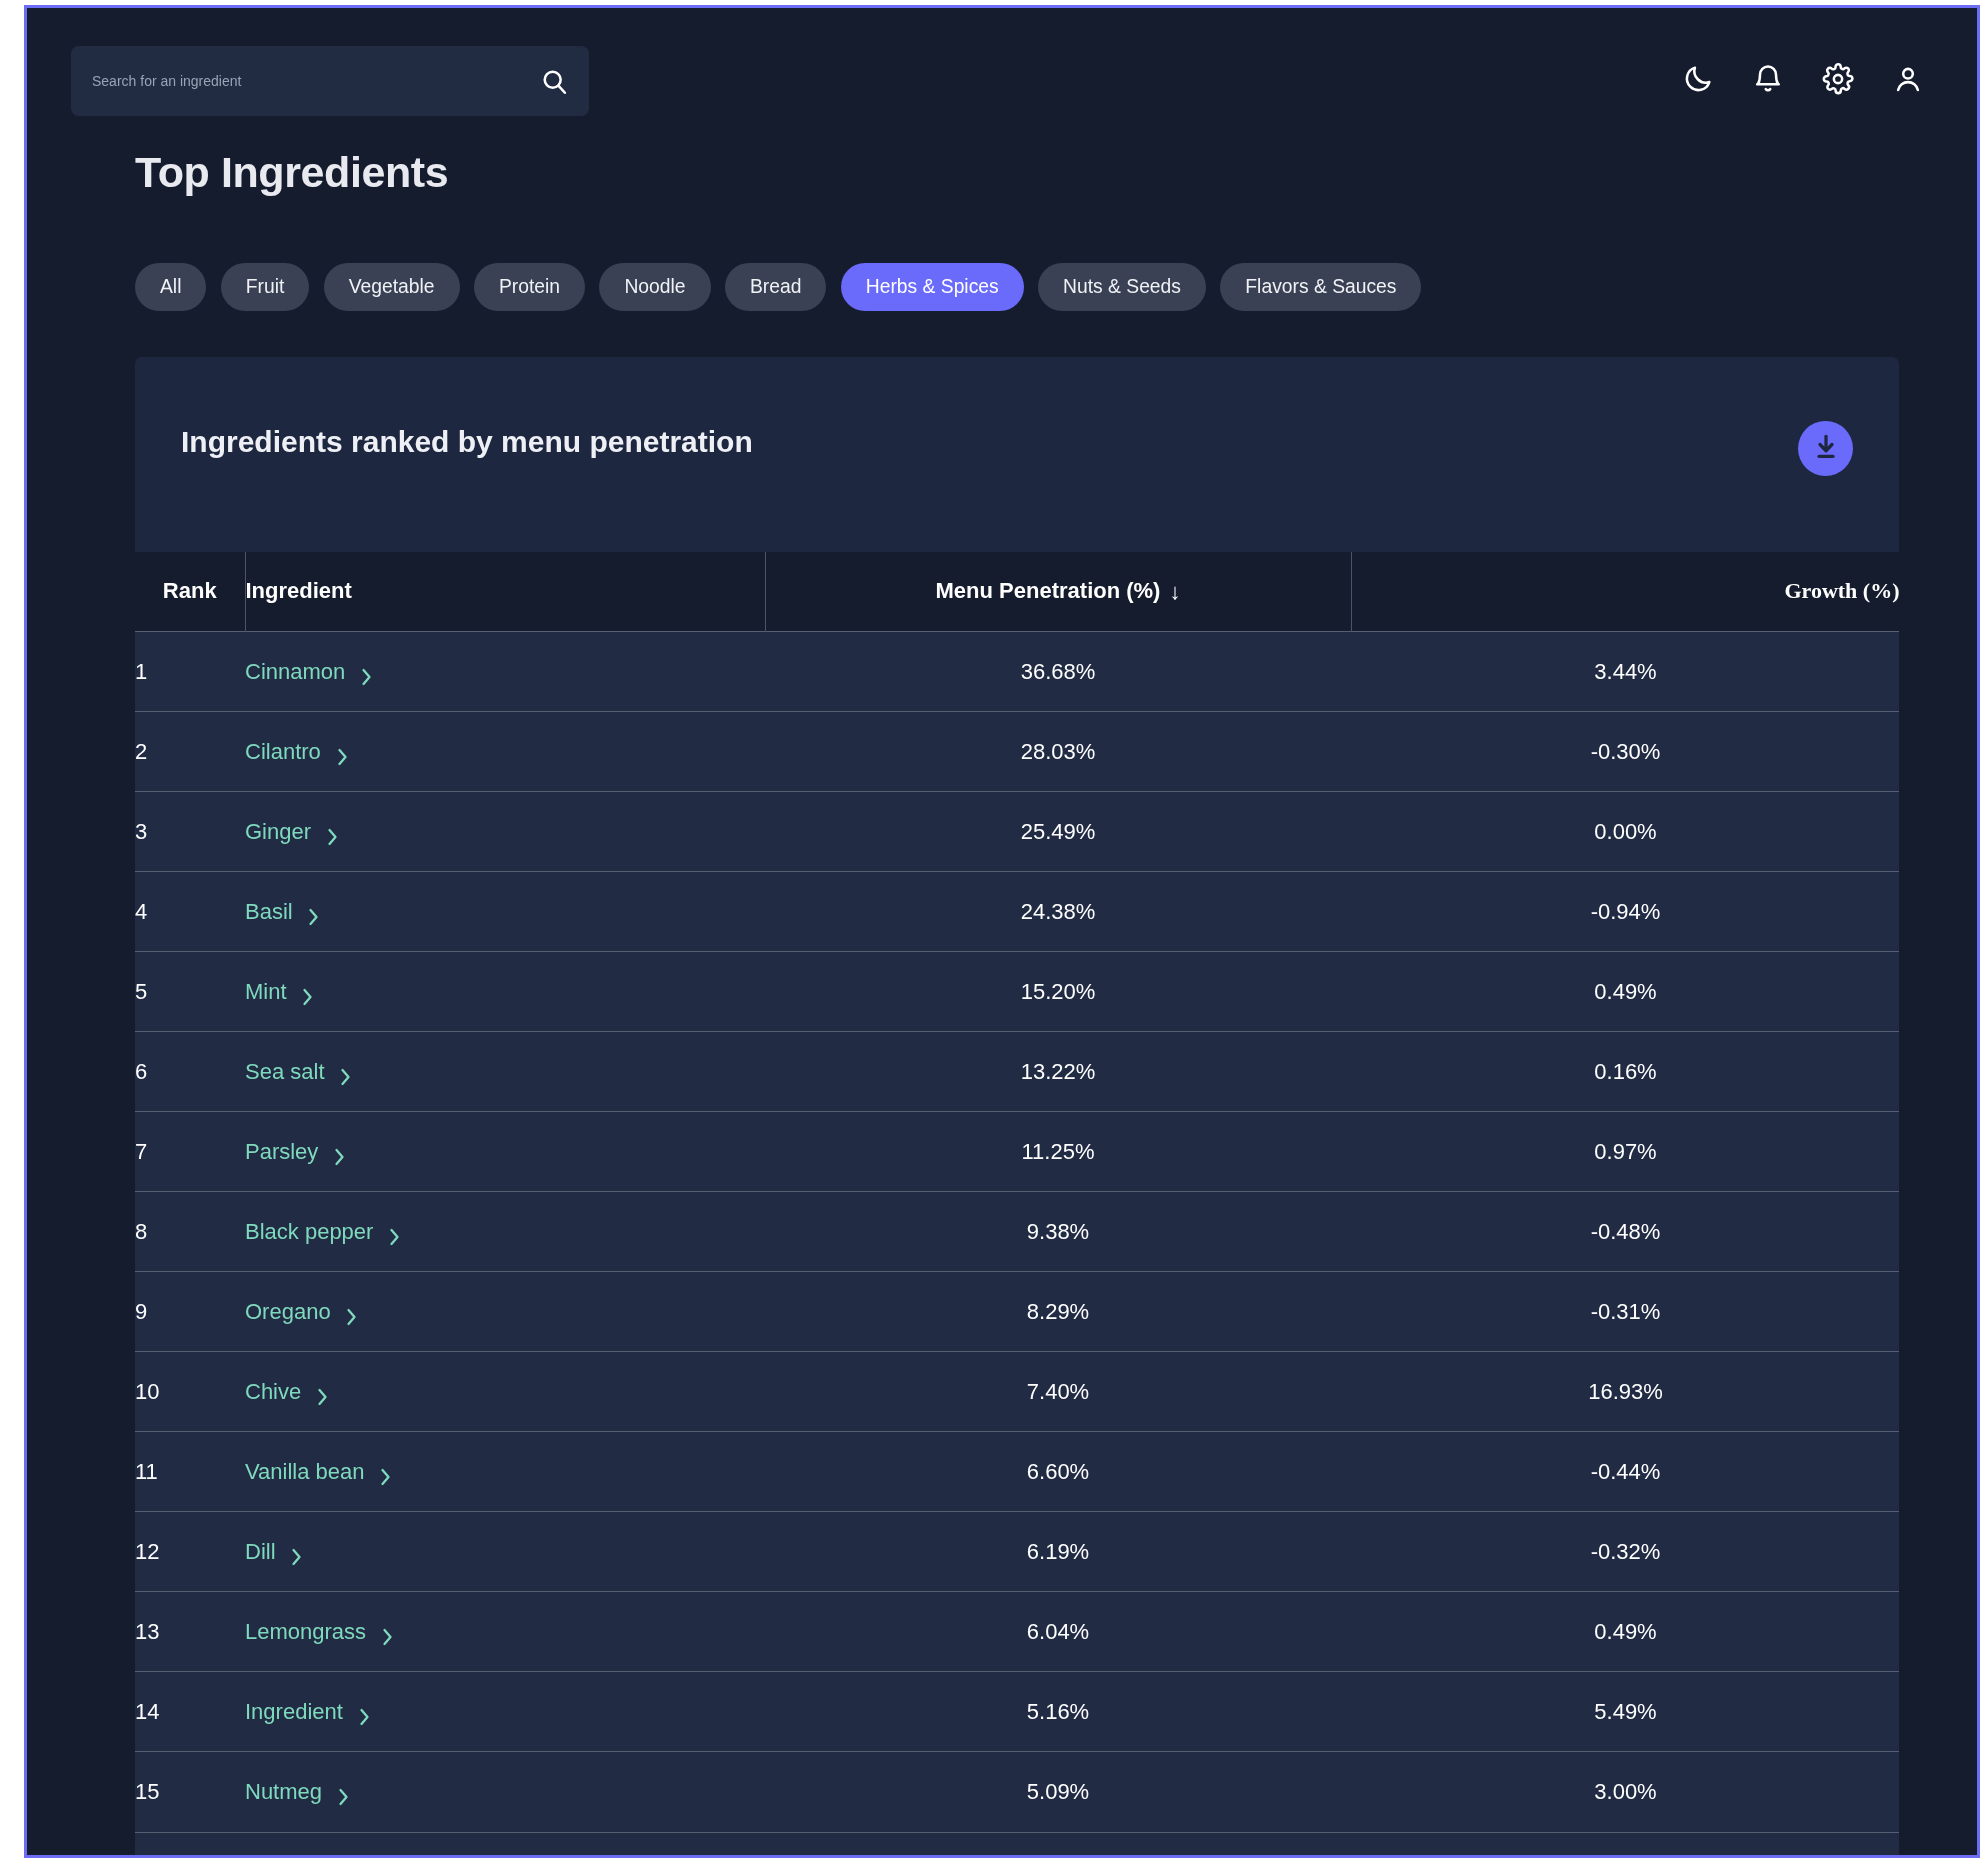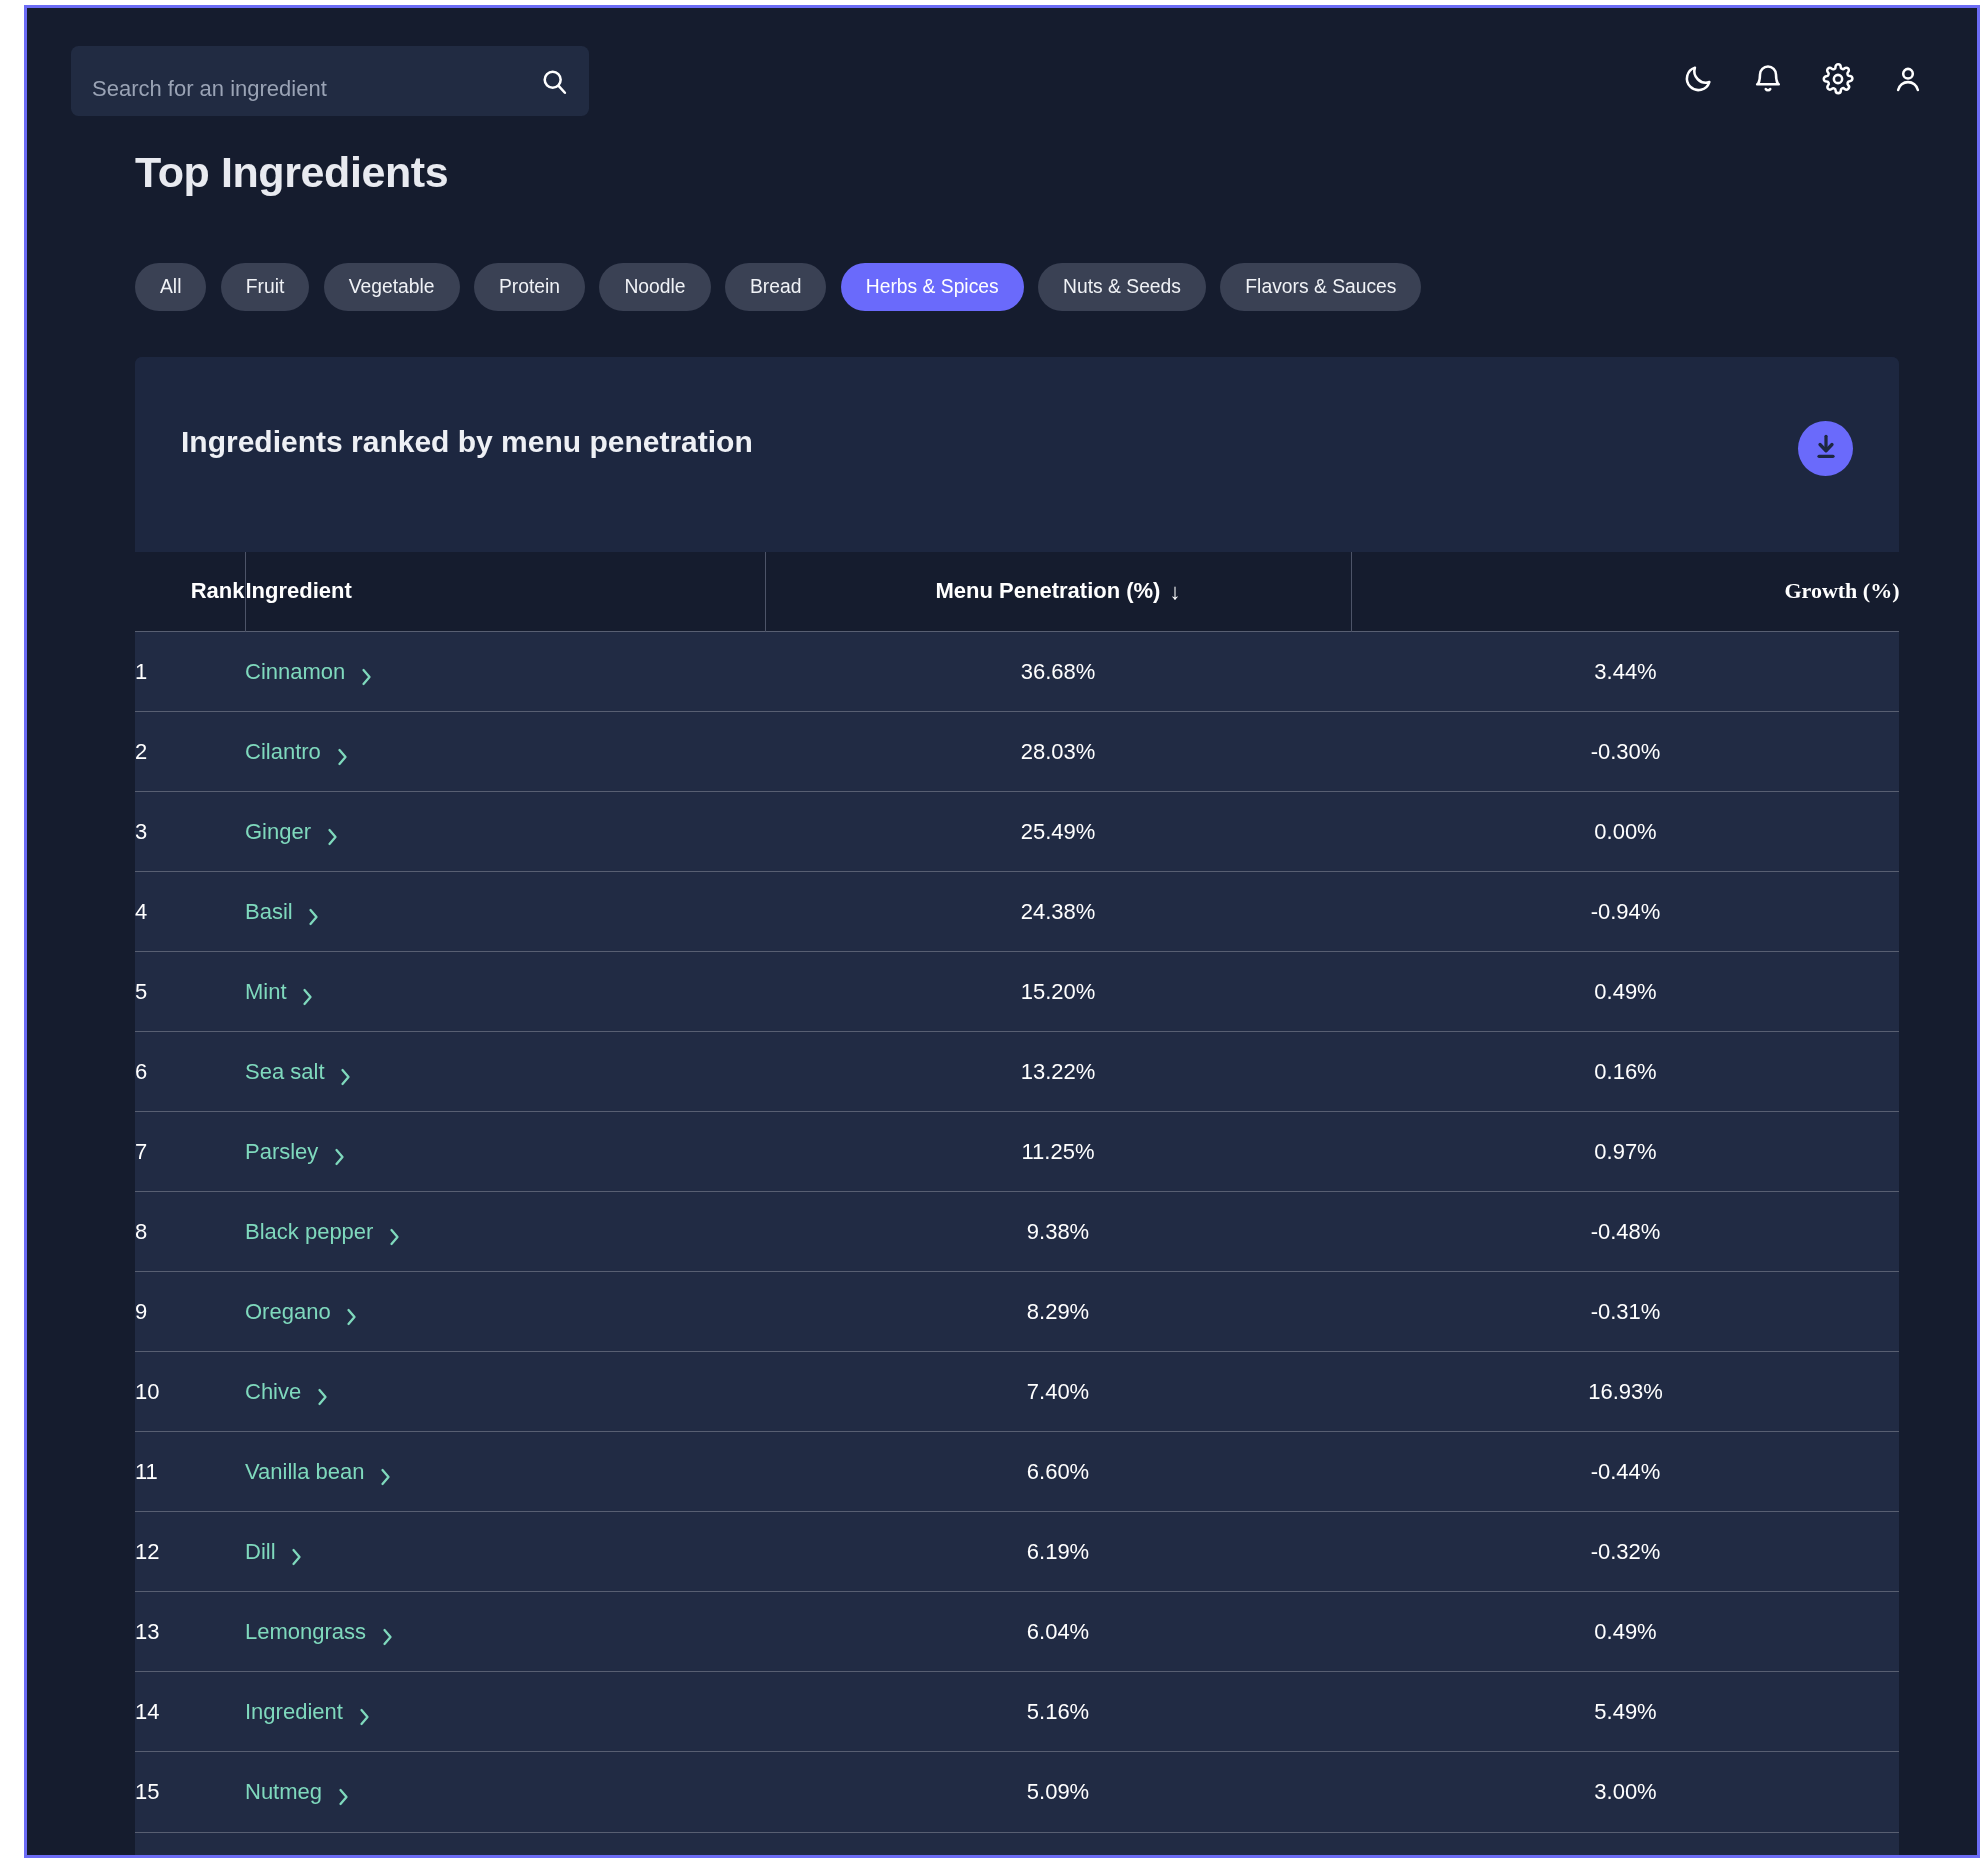--- a/index.html
+++ b/index.html
@@ -43,22 +43,21 @@
     position: absolute;
     left: 21px;
     top: 0;
     width: 440px;
     height: 70px;
     background: transparent;
     border: none;
     outline: none;
     color: #e6e9f0;
     font-family: "Liberation Sans", sans-serif;
-    font-size: 22px;
-    margin-top: 8px;
+    font-size: 14px;
   }
   #search-input::placeholder { color: #9aa3b5; }
 
   #search-icon-btn {
     position: absolute;
     right: 20px;
     top: 21px;
     width: 29px;
     height: 29px;
     cursor: pointer;
@@ -162,21 +161,21 @@
     table-layout: fixed;
   }
   #ingredients-table thead tr { background: #151c2e; height: 80px; }
   #ingredients-table thead th {
     font-size: 22px;
     font-weight: 600;
     color: #ffffff;
     vertical-align: middle;
     padding: 0;
   }
-  th.col-rank   { width: 110px;  text-align: right;   padding-left: 33px; }
+  th.col-rank   { width: 110px;  text-align: center;   padding-left: 33px; }
   th.col-ing    { width: 520px;  text-align: left;   padding-left: 32px;
                   border-left: 1.5px solid #4d5468; }
   th.col-pen    { width: 586px;  text-align: center;
                   border-left: 1.5px solid #4d5468; }
   th.col-growth { width: 549px;  text-align: right;
                   border-left: 1.5px solid #4d5468;
                   border-right: 1.5px solid #4d5468; font-family: Liberation Serif, serif; }
 
   #ingredients-table tbody tr {
     height: 80px;

